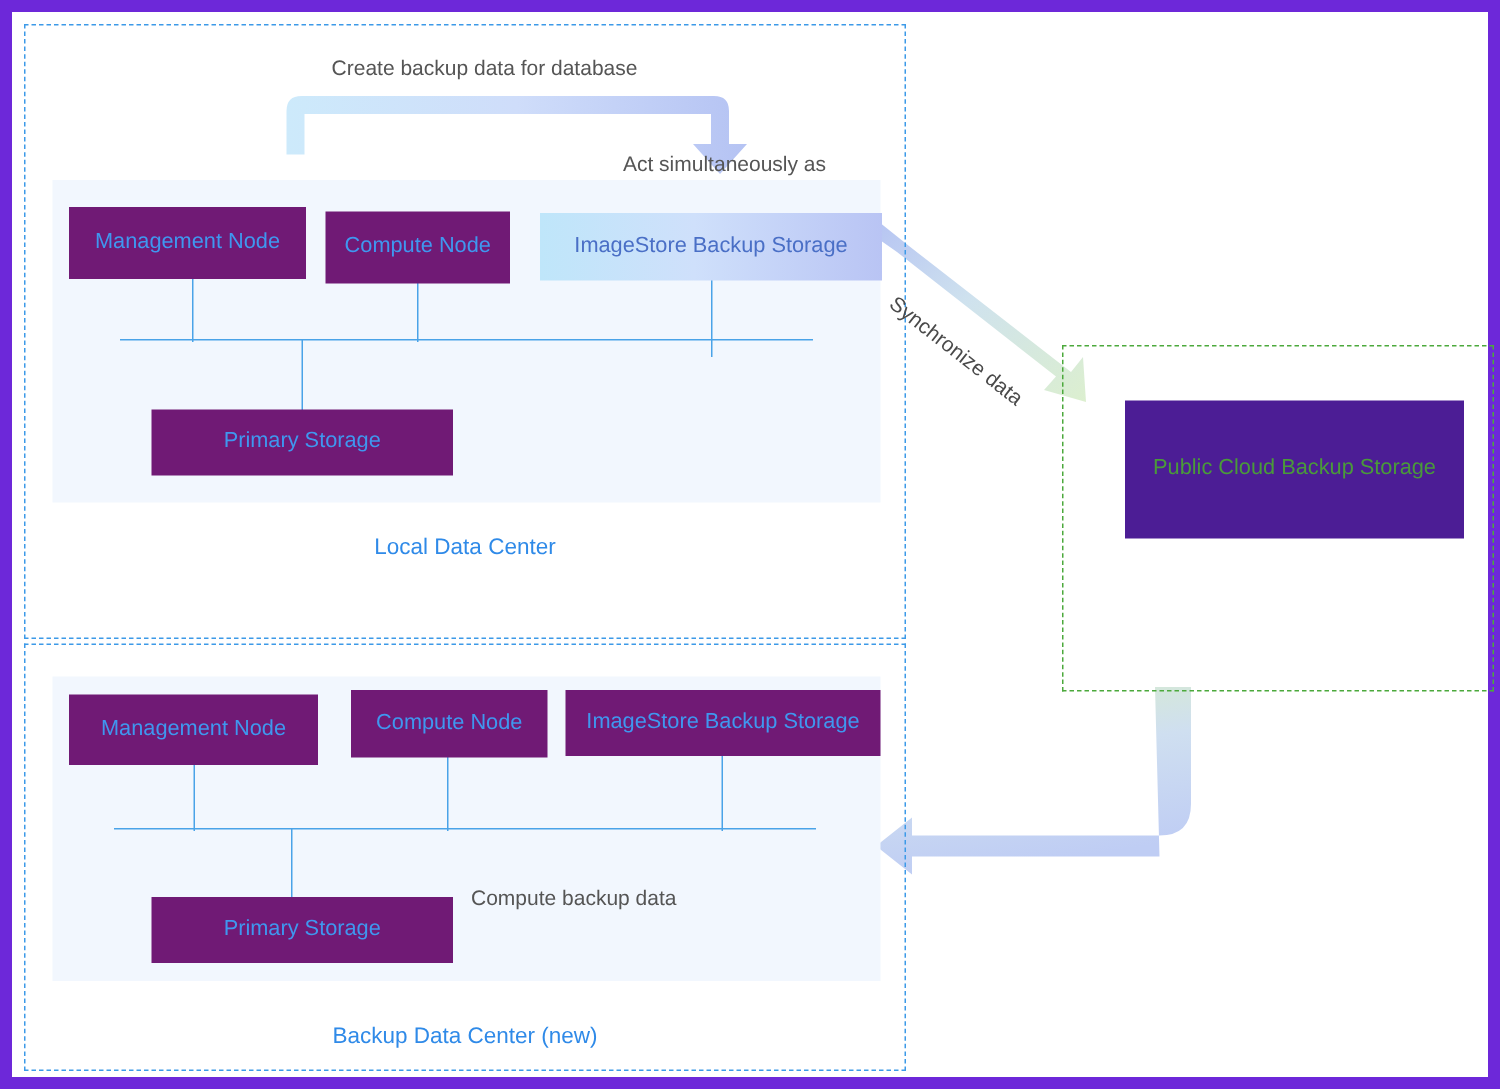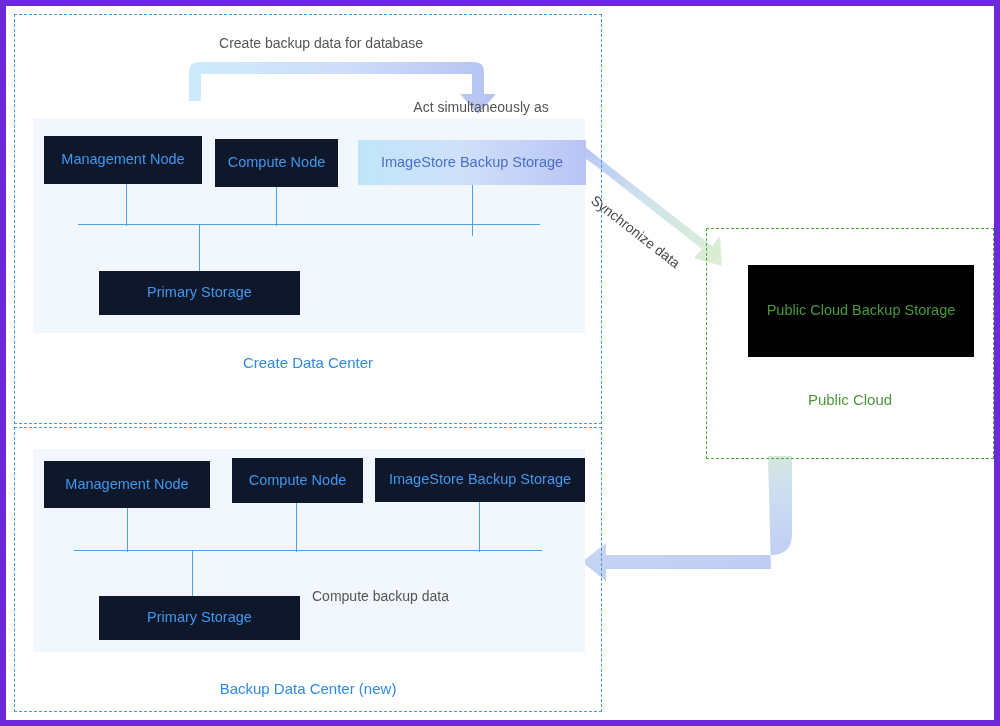--- a/index.html
+++ b/index.html
@@ -8,21 +8,21 @@
   }
   body {
     width: 1000px; height: 726px;
     font-family: "Liberation Sans", sans-serif;
     overflow: hidden;
   }
   #page {
     position: relative;
     width: 1000px; height: 726px;
     box-sizing: border-box;
-    border: 6px solid #6d28d9;
+    border: 8px solid #6d28d9;
     background: #ffffff;
   }
   #canvas {
     position: absolute;
     left: 0; top: 0;
     width: 988px; height: 714px;
   }
 
   
   .dc-box {
@@ -40,35 +40,35 @@
 
   
   .panel {
     position: absolute;
     background: #f2f7fe;
   }
 
   
   .node {
     position: absolute;
-    background: #0f172a;
+    background: #701a75;
     color: #3f97ef;
     font-size: 14.5px;
     display: flex;
     align-items: center;
     justify-content: center;
     text-align: center;
     line-height: 1.2;
   }
   .node.grad {
     background: linear-gradient(90deg, #bfe6fa 0%, #cfe0fb 45%, #b9c4f4 100%);
     color: #4a6fc6;
   }
   .node.green {
-    background: #000000;
+    background: #4c1d95;
     color: #4a9a3a;
   }
 
   
   .caption {
     position: absolute;
     font-size: 15px;
     color: #2f8ae8;
     text-align: center;
     white-space: nowrap;
@@ -189,31 +189,30 @@
     <div class="node" style="left:209px; top:133px; width:123px; height:48px;">
       <span>Compute Node</span>
     </div>
     <div class="node grad" style="left:352px; top:134px; width:228px; height:45px;">
       <span>ImageStore Backup Storage</span>
     </div>
     <div class="node" style="left:93px; top:265px; width:201px; height:44px;">
       <span>Primary Storage</span>
     </div>
 
-    <div class="caption" style="left:8px; top:348px; width:588px;">Create Data Center</div>
+    <div class="caption" style="left:8px; top:348px; width:588px;">Local Data Center</div>
 
     <div class="rot" style="left:592px; top:186px; transform: rotate(38deg);">Synchronize data</div>
 
     <div class="pc-box" style="left:700px; top:222px; width:288px; height:231px;"></div>
 
     <div class="node green" style="left:742px; top:259px; width:226px; height:92px;">
       <span>Public Cloud Backup Storage</span>
     </div>
 
-    <div class="caption green" style="left:700px; top:385px; width:288px;">Public Cloud</div>
 
     <div class="dc-box" style="left:8px; top:421px; width:588px; height:285px;"></div>
 
     <div class="panel" style="left:27px; top:443px; width:552px; height:203px;"></div>
 
     <div class="hline" style="left:68px; top:544px; width:468px;"></div>
     <div class="vline" style="left:121px; top:500px; height:46px;"></div>
     <div class="vline" style="left:290px; top:496px; height:50px;"></div>
     <div class="vline" style="left:473px; top:493px; height:53px;"></div>
     <div class="vline" style="left:186px; top:544px; height:48px;"></div>

